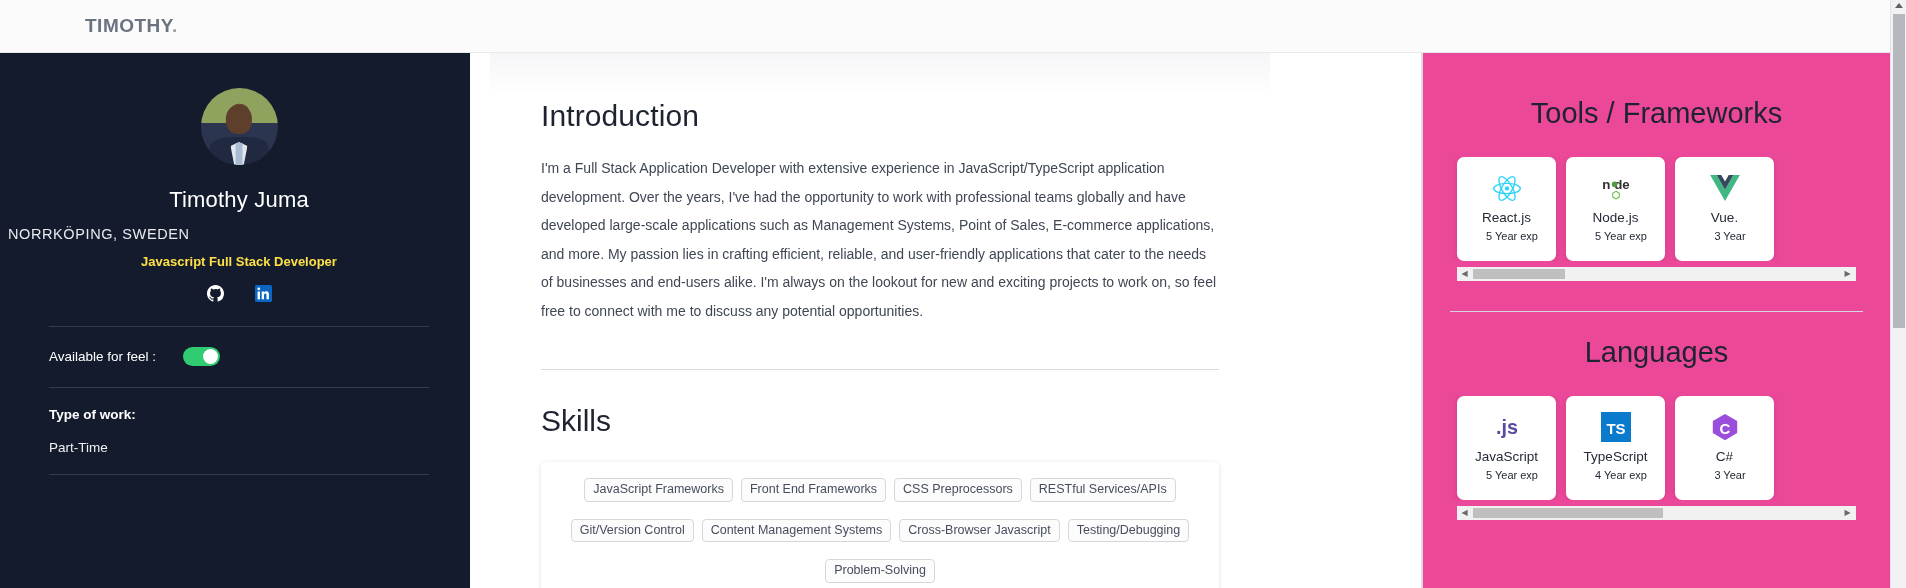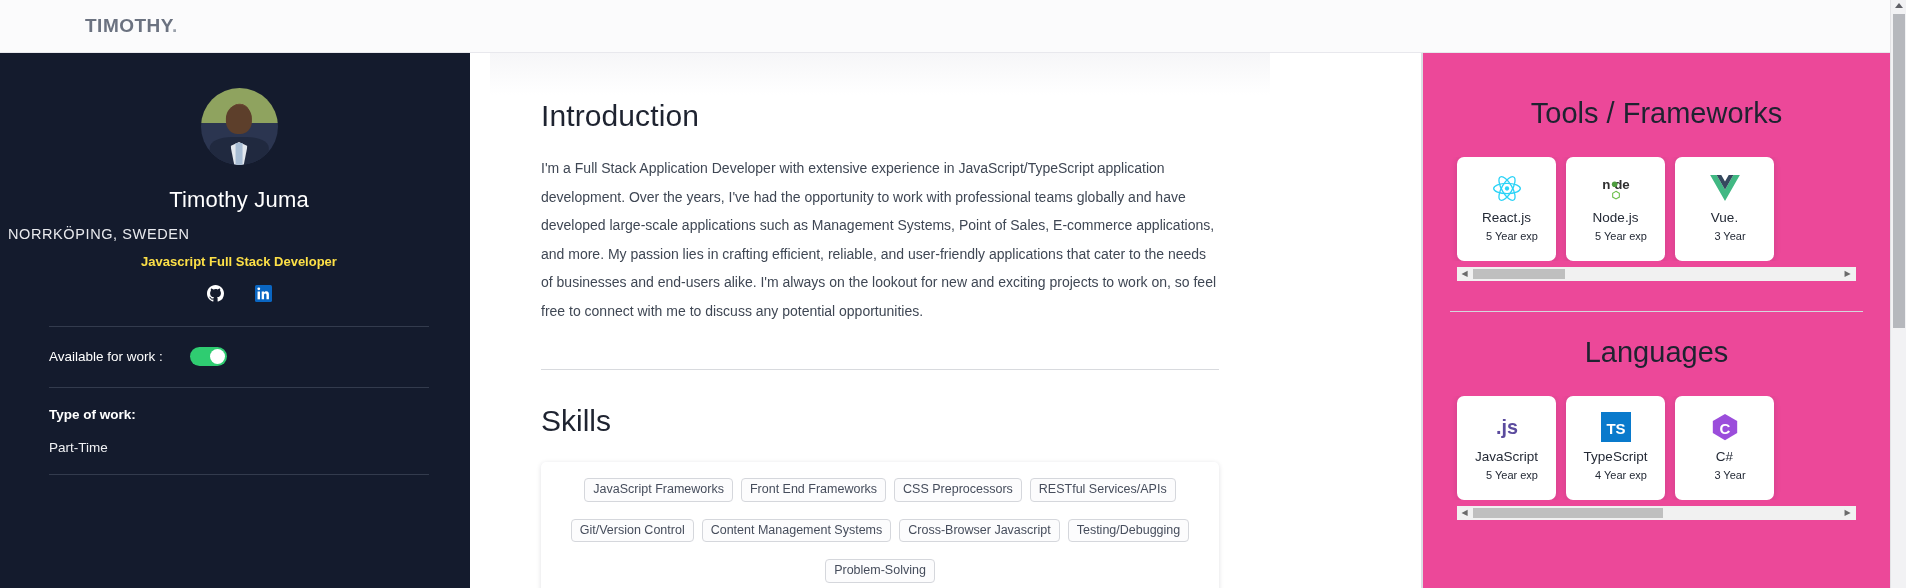--- a/index.html
+++ b/index.html
@@ -179,21 +179,21 @@
         <rect width="16" height="16" rx="1.5" fill="#0a66c2"></rect>
         <rect x="2.4" y="6.1" width="2.3" height="7.4" fill="#fff"></rect>
         <circle cx="3.55" cy="3.6" r="1.35" fill="#fff"></circle>
         <path fill="#fff" d="M6.3 6.1h2.2v1c.32-.56 1.05-1.15 2.14-1.15 2 0 2.46 1.24 2.46 3.08v4.47h-2.3V9.5c0-.9-.17-1.6-1.12-1.6-.93 0-1.18.72-1.18 1.55v4.05H6.3z"></path>
       </svg>
     </div>
 
     <div class="sb-rule"></div>
 
     <div class="hire-row">
-      <span class="hire-label">Available for work :</span>
+      <span class="hire-label">Available for feel :</span>
       <span class="toggle">
         <span class="knob"></span>
       </span>
     </div>
 
     <div class="rule2"></div>
 
     <div class="work-title">Type of work:</div>
     <div class="work-item">Part-Time</div>
 

